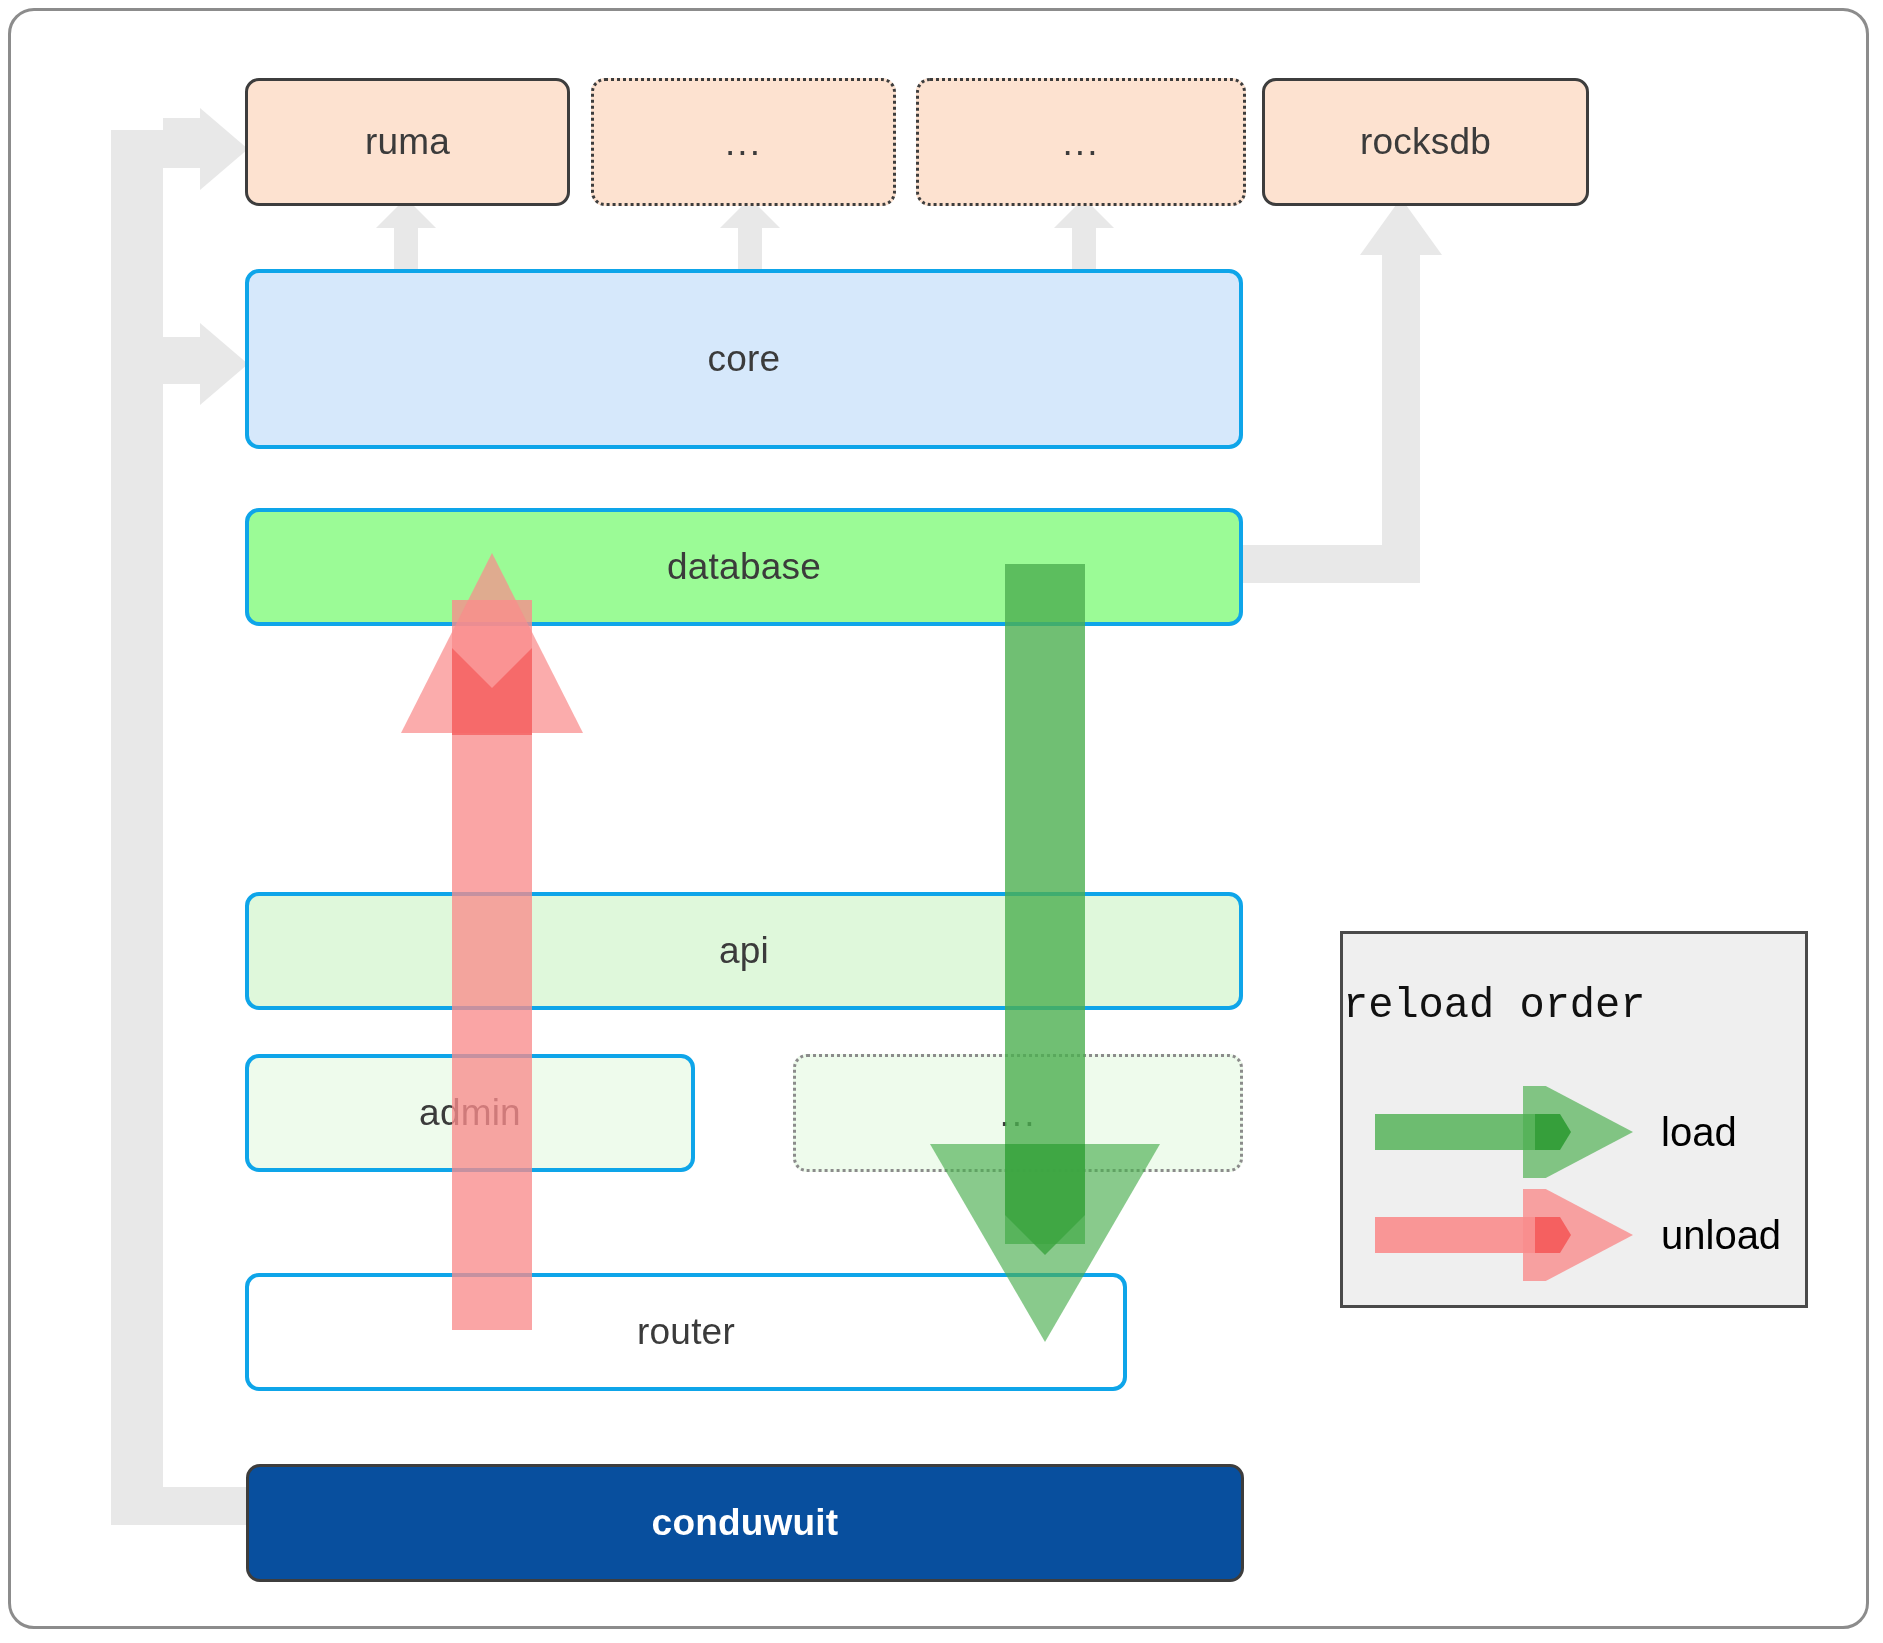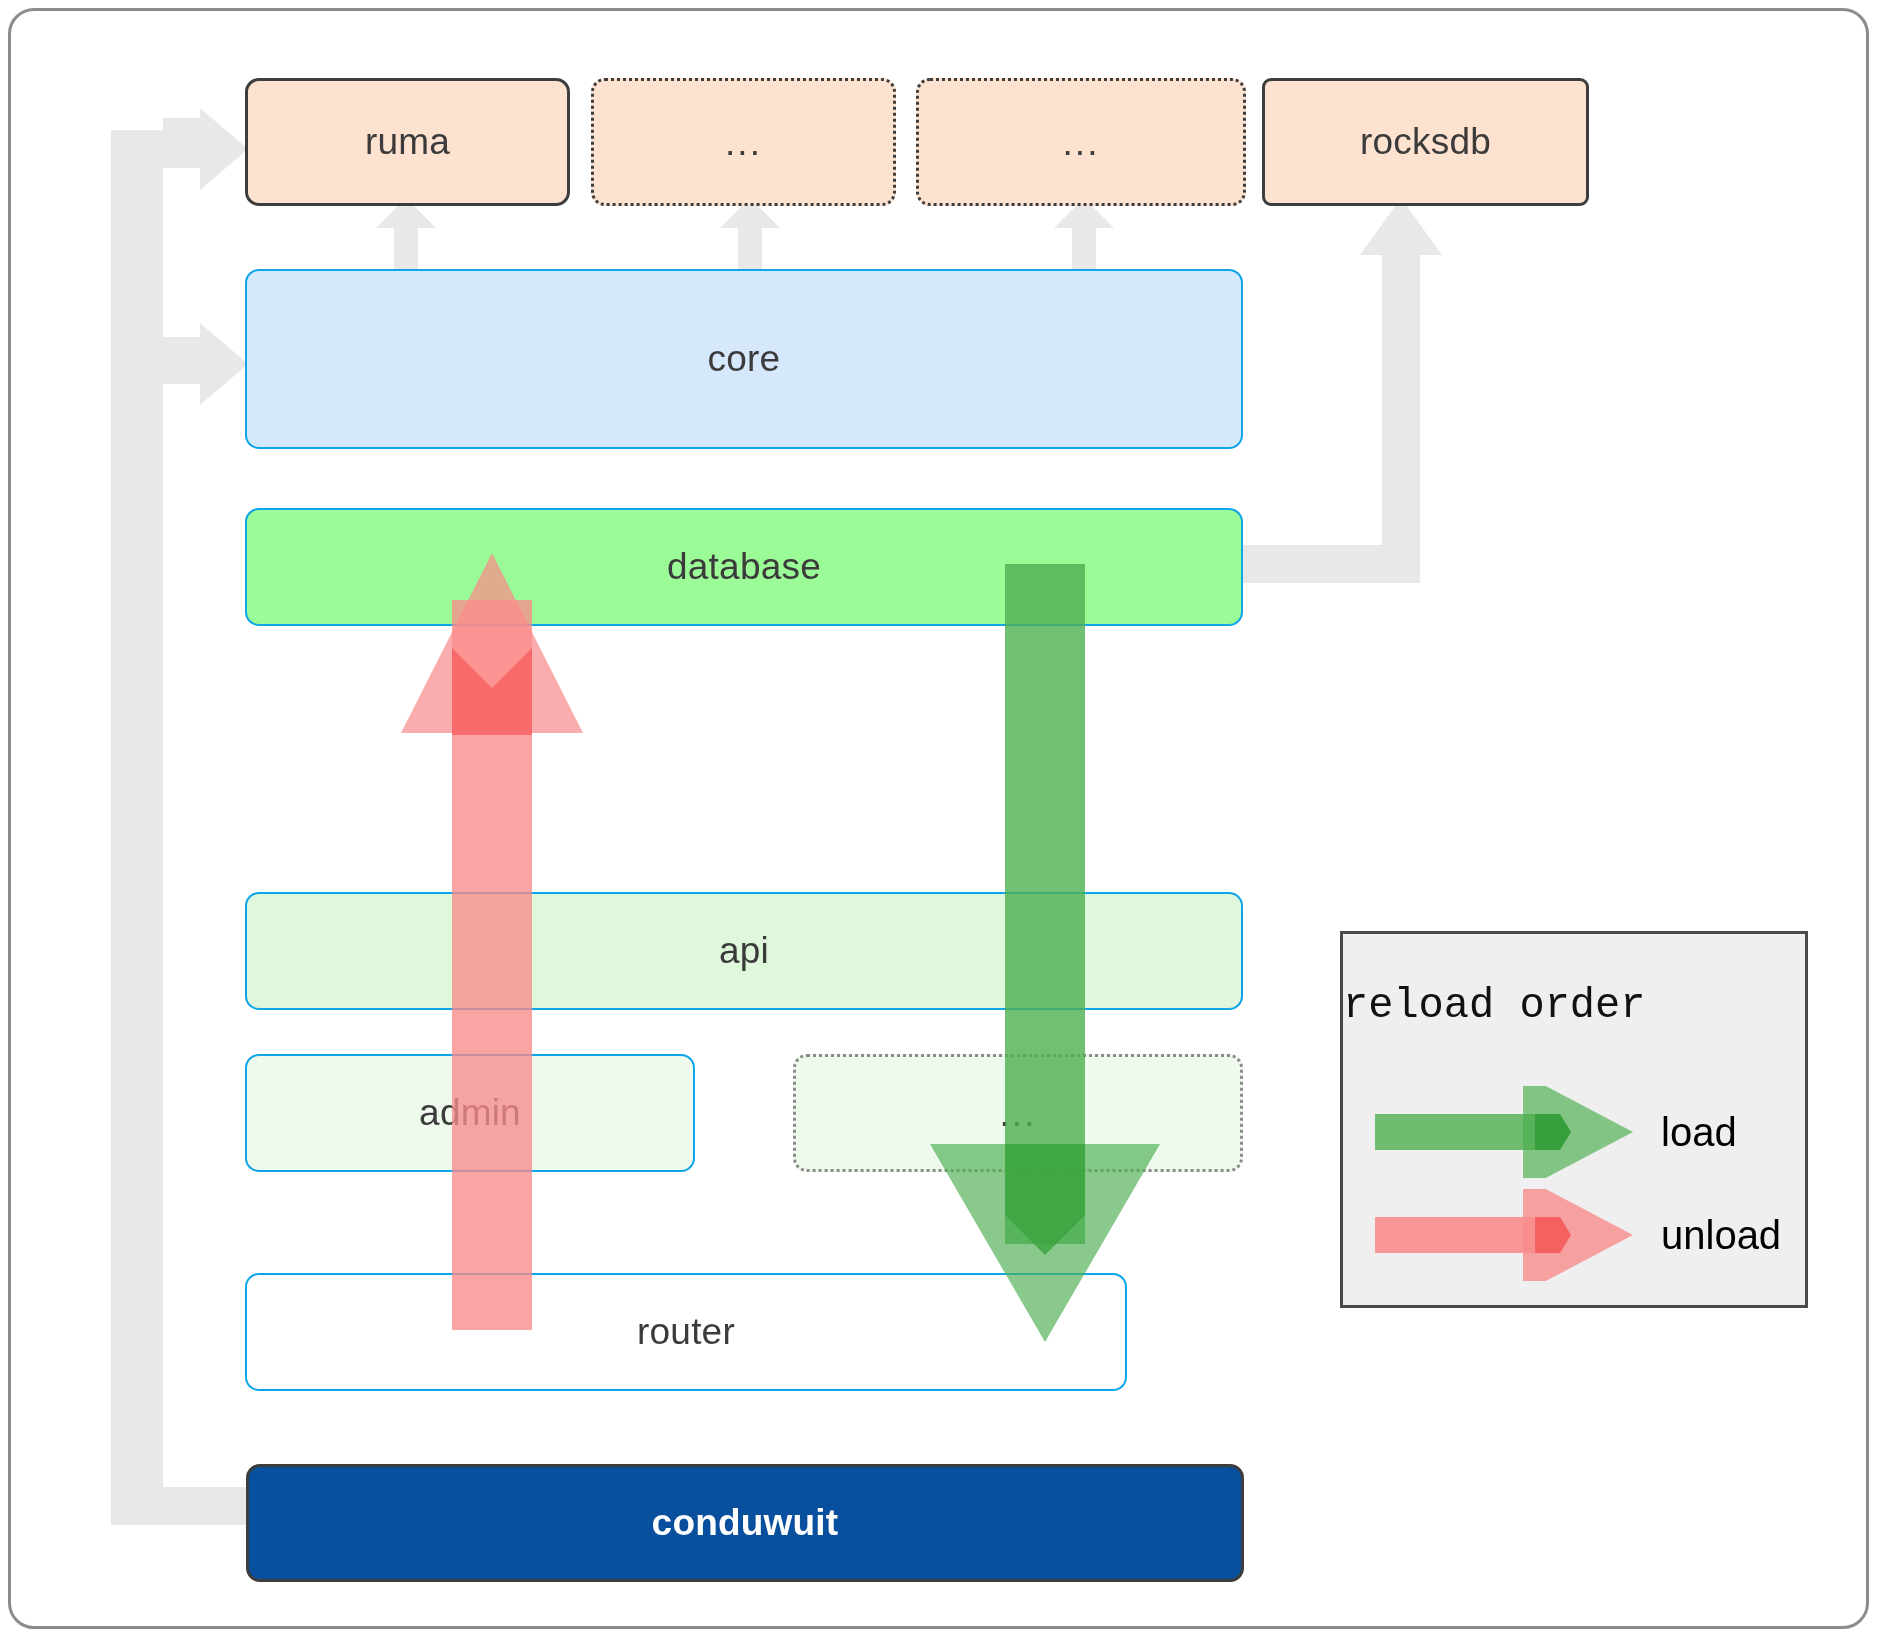--- a/index.html
+++ b/index.html
@@ -26,21 +26,21 @@
     position:absolute;
     box-sizing:border-box;
     display:flex;align-items:center;justify-content:center;
     border-radius:14px;
     font-size:37px;
     color:#3b3b3b;
     letter-spacing:.2px;
   }
   .node.solid-dark{border:3px solid #3d3d3d;}
   .node.dotted-dark{border:3px dotted #3d3d3d;}
-  .node.solid-gray{border:2px solid #0ea5e9;}
+  .node.solid-gray{border:4px solid #0ea5e9;}
   .node.dotted-gray{border:3px dotted #8b8b8b;}
 
   .peach{background:#fde2d0;align-items:center;}
   .blue{background:#d6e8fb;}
   .green1{background:#9bfb96;}
   .green2{background:#cbf5c6;}
   .green3{background:#dff8db;}
   .green4{background:#eefbec;}
   .white{background:#ffffff;}
   .navy{background:#084f9e;color:#ffffff;font-weight:bold;}
@@ -129,21 +129,21 @@
   </div>
 
   <div class="node dotted-dark peach" style="left:591px;top:78px;width:305px;height:128px;">
     <span class="dots">...</span>
   </div>
 
   <div class="node dotted-dark peach" style="left:916px;top:78px;width:330px;height:128px;">
     <span class="dots">...</span>
   </div>
 
-  <div class="node solid-dark peach" style="left:1262px;top:78px;width:327px;height:128px;border-radius:9px;">
+  <div class="node solid-dark peach" style="left:1262px;top:78px;width:327px;height:128px;">
     <span>rocksdb</span>
   </div>
 
   <div class="node solid-gray blue" style="left:245px;top:269px;width:998px;height:180px;">
     <span>core</span>
   </div>
 
   <div class="node solid-gray green1" style="left:245px;top:508px;width:998px;height:118px;">
     <span>database</span>
   </div>

